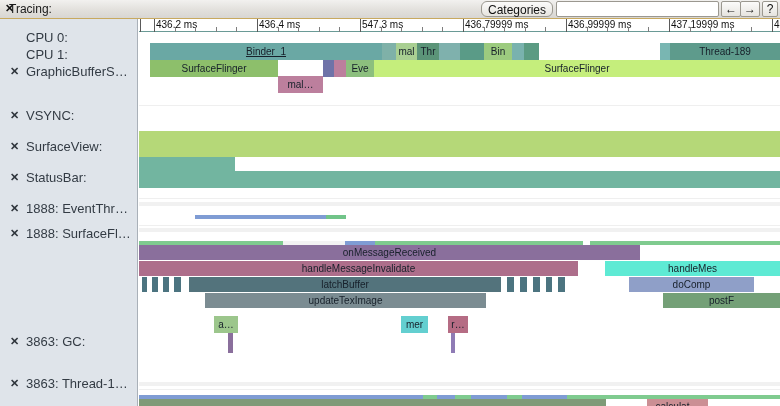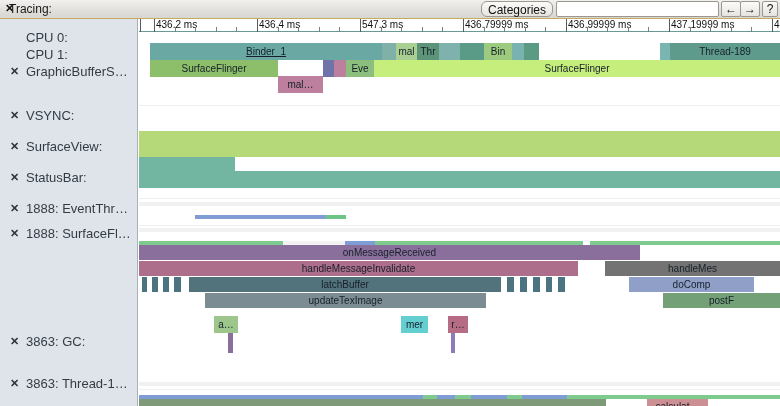--- a/index.html
+++ b/index.html
@@ -219,21 +219,21 @@
         <div class="slice" style="left: 144px; top: 209px; width: 62px; height: 4px; background: rgb(243, 243, 243); line-height: 4px; font-size: 9px;"></div>
         <div class="slice" style="left: 206px; top: 209px; width: 30px; height: 4px; background: rgb(127, 156, 212); line-height: 4px; font-size: 9px;"></div>
         <div class="slice" style="left: 236px; top: 209px; width: 208px; height: 4px; background: rgb(127, 203, 143); line-height: 4px; font-size: 9px;"></div>
         <div class="slice" style="left: 451px; top: 209px; width: 190px; height: 4px; background: rgb(127, 203, 143); line-height: 4px; font-size: 9px;"></div>
         <div class="slice" style="left: 0px; top: 213px; width: 501px; height: 15px; background: rgb(138, 111, 156); line-height: 15px; font-size: 10px;">
           <span>onMessageReceived</span>
         </div>
         <div class="slice" style="left: 0px; top: 229px; width: 439px; height: 15px; background: rgb(173, 110, 139); line-height: 15px; font-size: 10px;">
           <span>handleMessageInvalidate</span>
         </div>
-        <div class="slice" style="left: 466px; top: 229px; width: 175px; height: 15px; background: #737373; line-height: 15px; font-size: 10px;">
+        <div class="slice" style="left: 466px; top: 229px; width: 175px; height: 15px; background: #5eead4; line-height: 15px; font-size: 10px;">
           <span>handleMes</span>
         </div>
         <div class="slice" style="left: 3px; top: 245px; width: 5px; height: 15px; background: rgb(76, 116, 128); line-height: 15px; font-size: 10px;"></div>
         <div class="slice" style="left: 13px; top: 245px; width: 6px; height: 15px; background: rgb(76, 116, 128); line-height: 15px; font-size: 10px;"></div>
         <div class="slice" style="left: 24px; top: 245px; width: 6px; height: 15px; background: rgb(76, 116, 128); line-height: 15px; font-size: 10px;"></div>
         <div class="slice" style="left: 35px; top: 245px; width: 7px; height: 15px; background: rgb(76, 116, 128); line-height: 15px; font-size: 10px;"></div>
         <div class="slice" style="left: 50px; top: 245px; width: 312px; height: 15px; background: rgb(83, 115, 124); line-height: 15px; font-size: 10px;">
           <span>latchBuffer</span>
         </div>
         <div class="slice" style="left: 368px; top: 245px; width: 7px; height: 15px; background: rgb(76, 116, 128); line-height: 15px; font-size: 10px;"></div>

